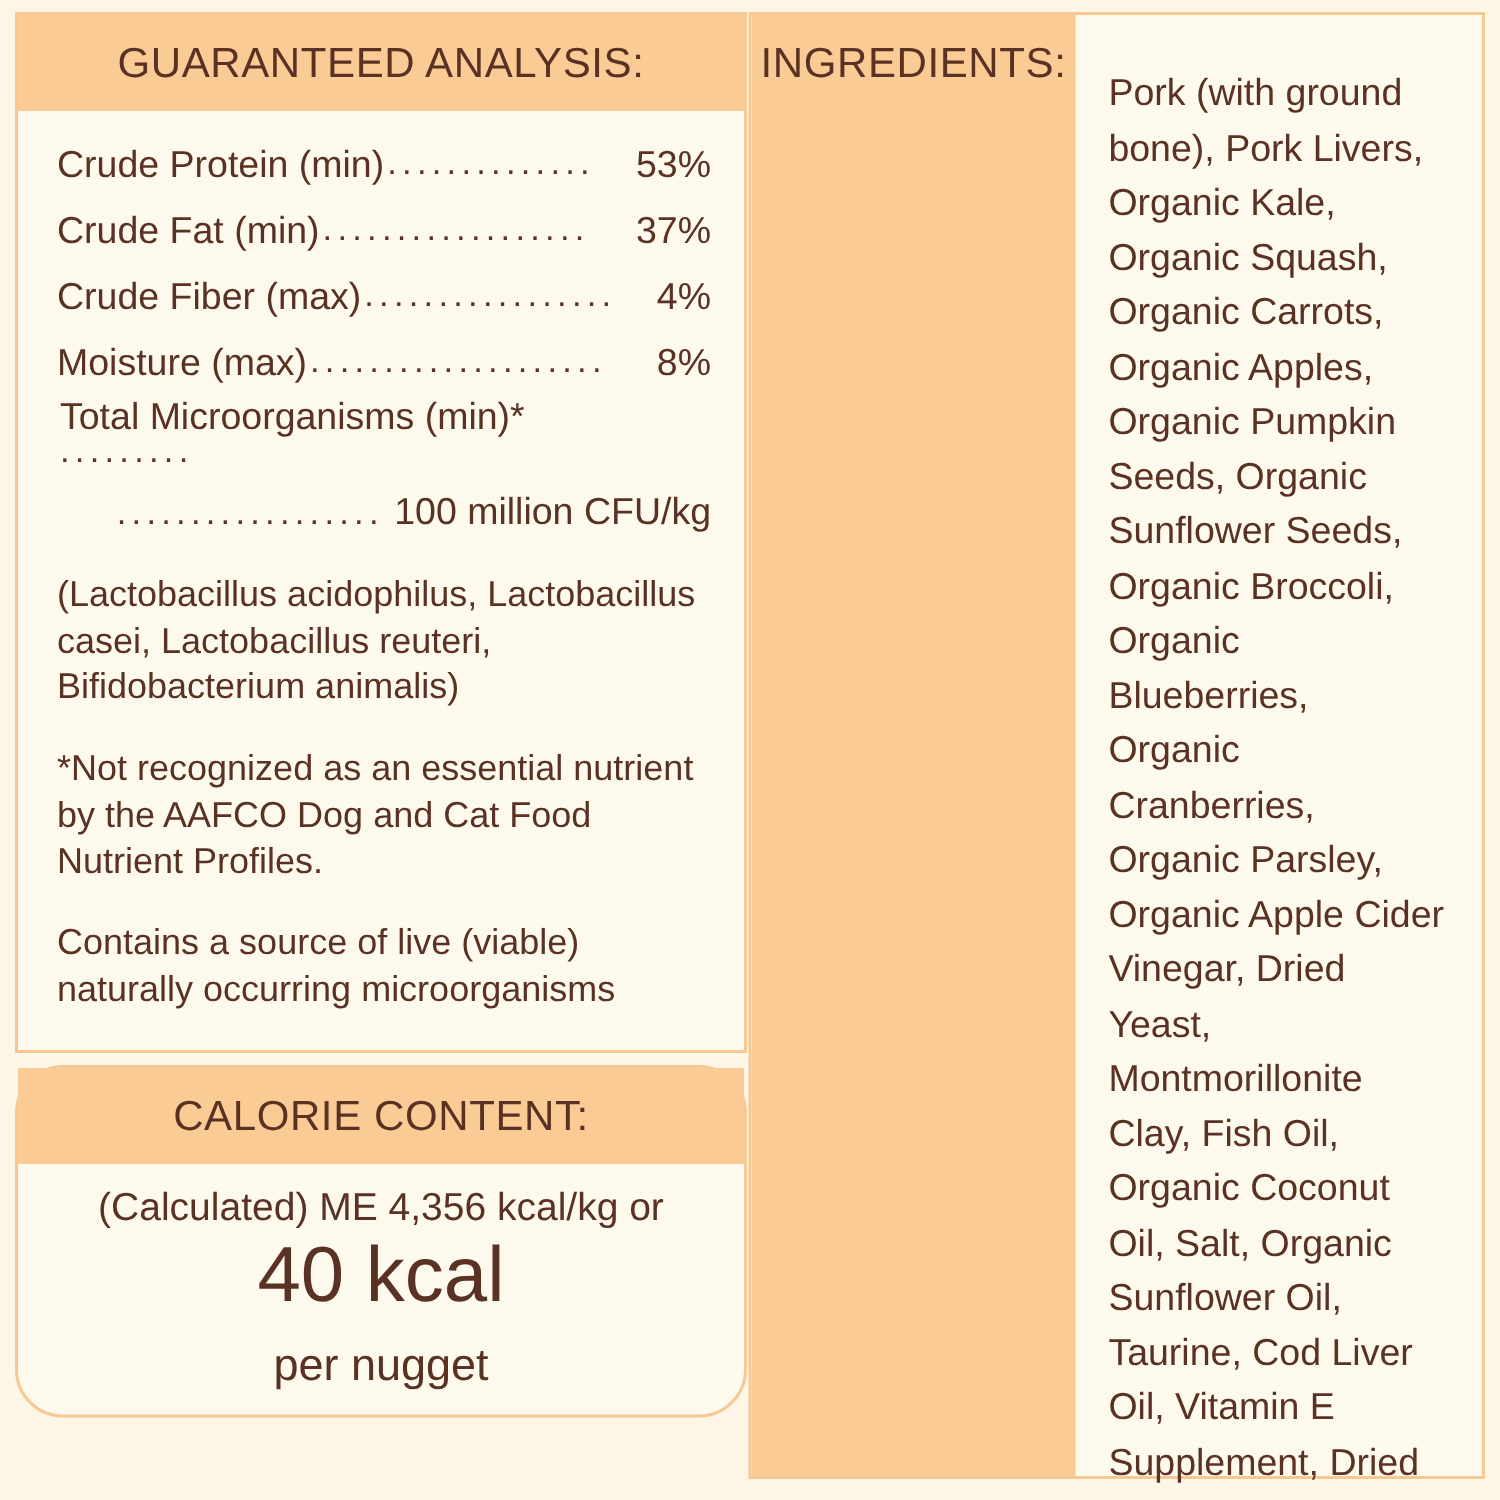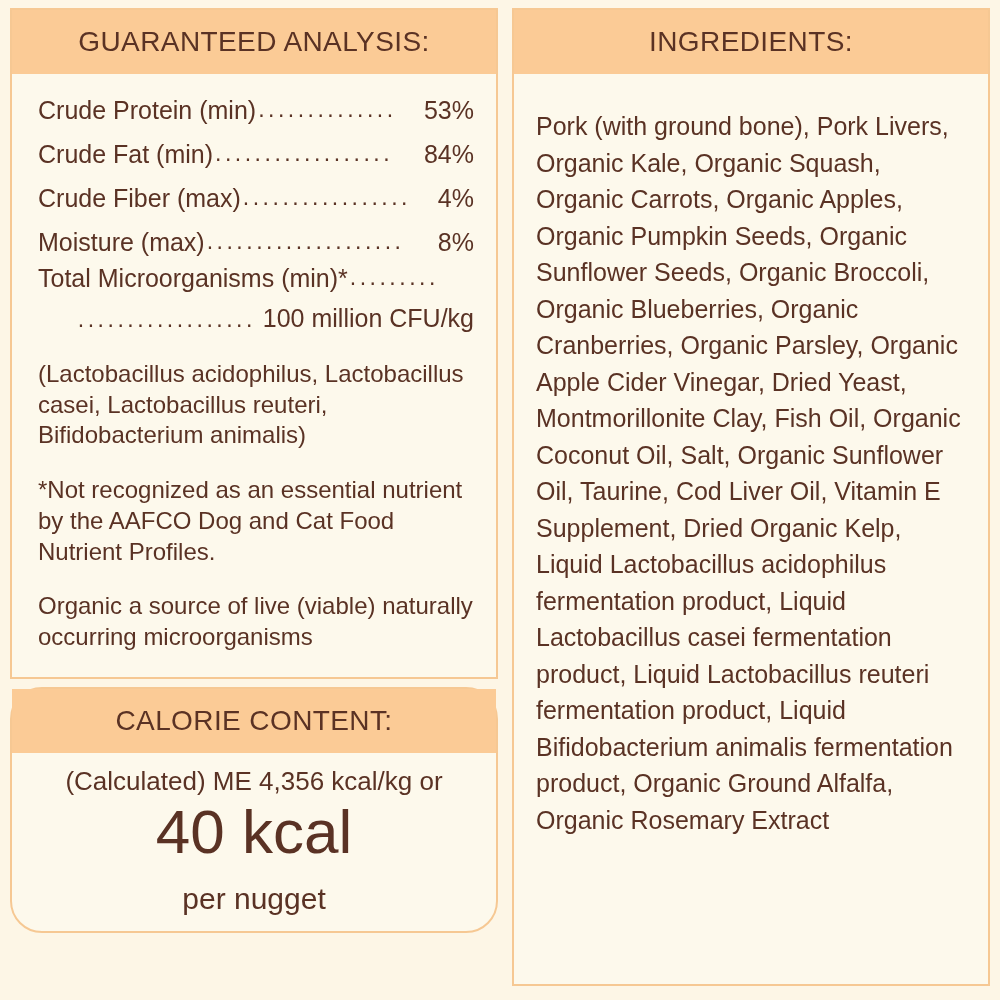--- a/index.html
+++ b/index.html
@@ -14,21 +14,21 @@
     color: #5a3224;
     overflow: hidden;
   }
   .page {
     position: relative;
     width: 1000px;
     height: 1000px;
     box-sizing: border-box;
     padding: 8px 10px 14px 10px;
     display: flex;
-    gap: 14px;
+    gap: 1px;
   }
   .col-left {
     width: 488px;
     display: flex;
     flex-direction: column;
     gap: 8px;
   }
   .col-right {
     flex: 1;
     display: flex;
@@ -80,20 +80,21 @@
     letter-spacing: 3.5px;
     font-size: 23px;
     position: relative;
     top: -2px;
   }
   .ga-row .val {
     flex: 0 0 auto;
   }
   .ga-row.cont {
     margin-top: -8px;
+    flex-direction: column;
   }
   .ga-cont-line {
     font-size: 25px;
     margin: -6px 0 26px 0;
     text-align: right;
     white-space: nowrap;
   }
   .ga-cont-line .dots {
     letter-spacing: 3.5px;
     font-size: 23px;
@@ -114,35 +115,35 @@
   }
   .cal-body {
     padding: 14px 10px 16px 10px;
     text-align: center;
   }
   .cal-line1 {
     font-size: 26px;
     line-height: 1.15;
   }
   .cal-big {
-    font-size: 62px;
+    font-size: 52px;
     line-height: 1.08;
     margin-top: 2px;
   }
   .cal-sub {
     font-size: 30px;
     line-height: 1.1;
     margin-top: 16px;
   }
 
   
   .ing-panel {
     height: 100%;
     display: flex;
-    flex-direction: column;
+    flex-direction: row;
   }
   .ing-body {
     flex: 1 1 auto;
     padding: 34px 22px 20px 22px;
     text-align: left;
     font-size: 25px;
     line-height: 1.46;
   }
 </style>
 </head>
@@ -158,21 +159,21 @@
 
         <div class="ga-row">
           <span class="label">Crude Protein (min)</span>
           <span class="dots">..............</span>
           <span class="val">53%</span>
         </div>
 
         <div class="ga-row">
           <span class="label">Crude Fat (min)</span>
           <span class="dots">..................</span>
-          <span class="val">84%</span>
+          <span class="val">37%</span>
         </div>
 
         <div class="ga-row">
           <span class="label">Crude Fiber (max)</span>
           <span class="dots">.................</span>
           <span class="val">4%</span>
         </div>
 
         <div class="ga-row">
           <span class="label">Moisture (max)</span>
@@ -185,21 +186,21 @@
           <span class="dots">.........</span>
         </div>
 
         <div class="ga-cont-line">
           <span class="dots">..................</span>
           <span>100 million CFU/kg</span>
         </div>
 
         <p class="note">(Lactobacillus acidophilus, Lactobacillus casei, Lactobacillus reuteri, Bifidobacterium animalis)</p>
         <p class="note">*Not recognized as an essential nutrient by the AAFCO Dog and Cat Food Nutrient Profiles.</p>
-        <p class="note">Organic a source of live (viable) naturally occurring microorganisms</p>
+        <p class="note">Contains a source of live (viable) naturally occurring microorganisms</p>
 
       </div>
     </div>
 
     <div class="panel cal-panel">
       <div class="panel-header">CALORIE CONTENT:</div>
       <div class="panel-body cal-body">
         <div class="cal-line1">(Calculated) ME 4,356 kcal/kg or</div>
         <div class="cal-big">40 kcal</div>
         <div class="cal-sub">per nugget</div>

